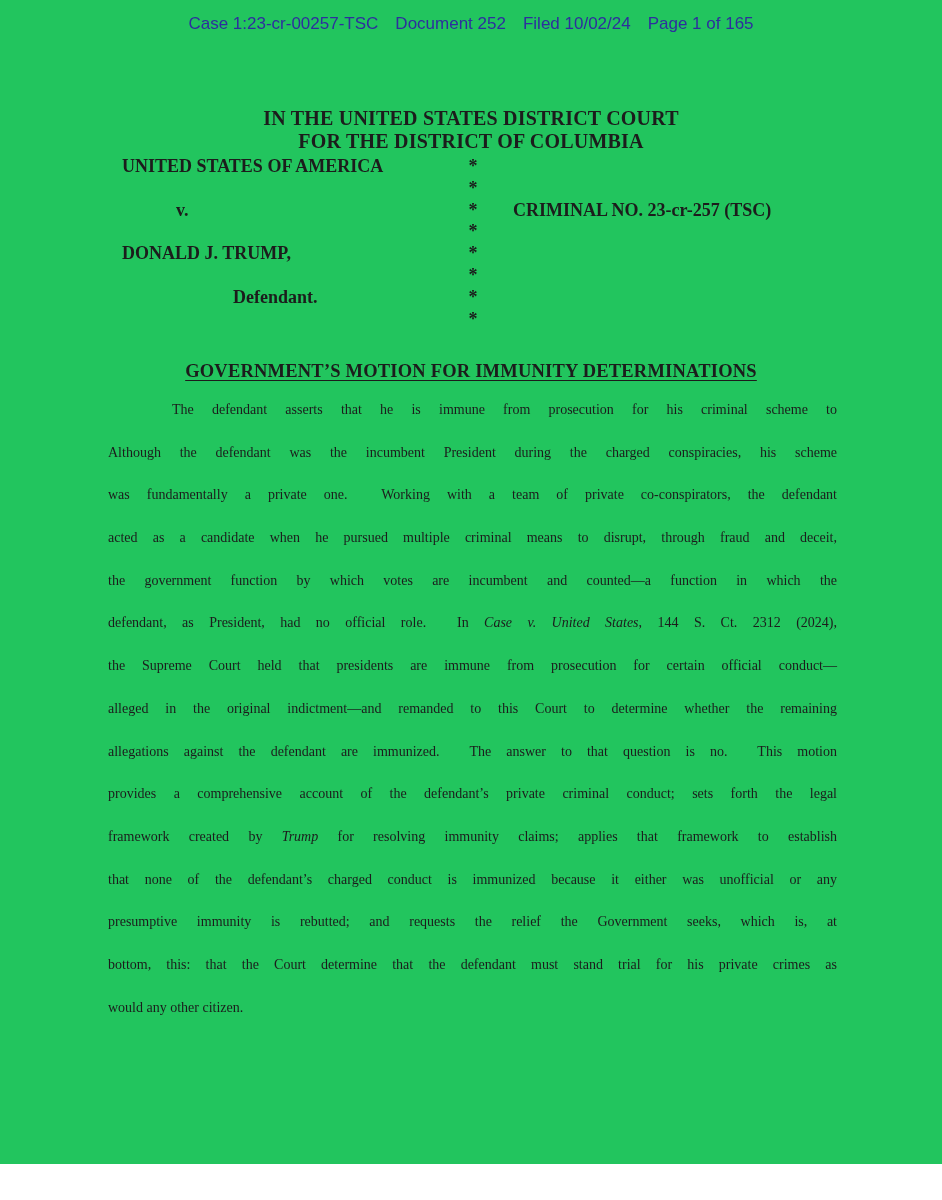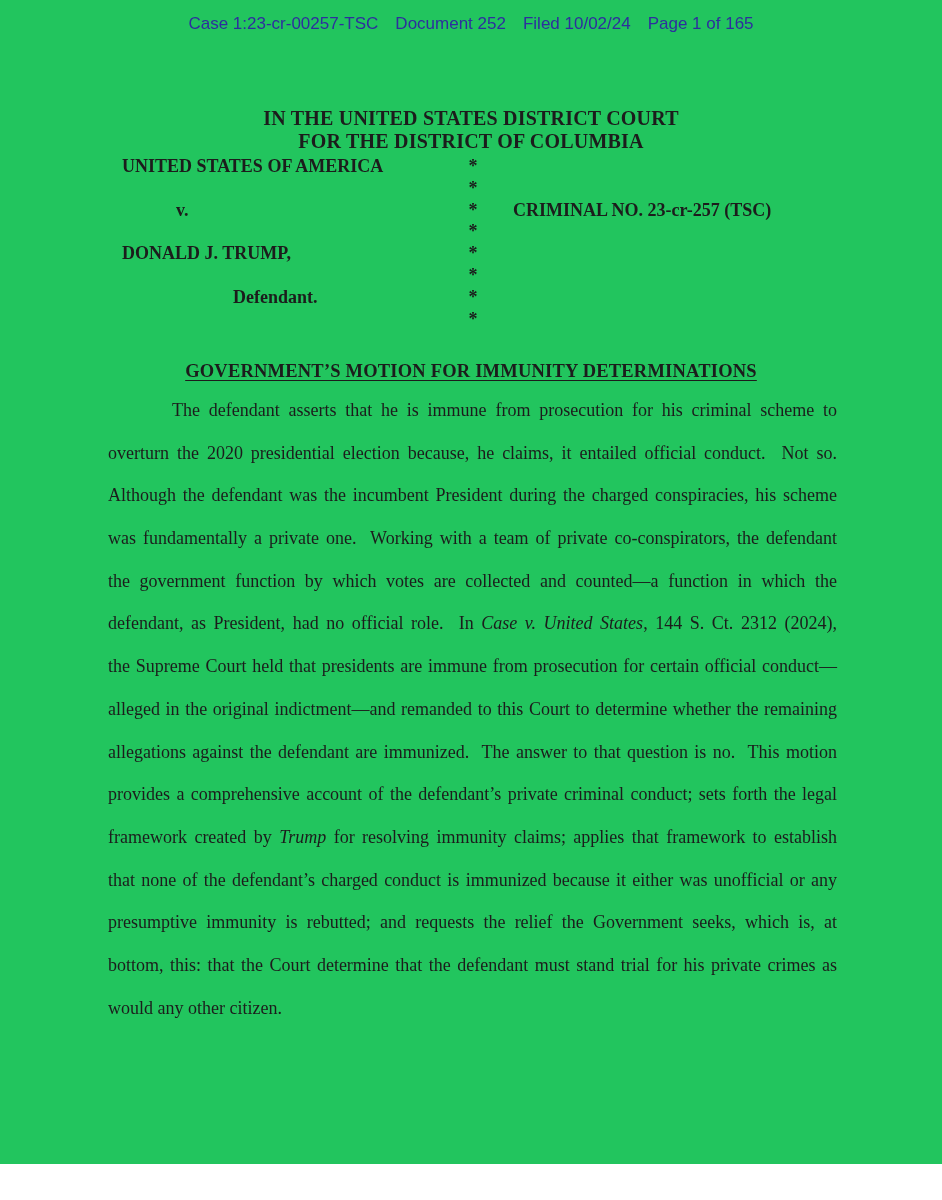--- a/index.html
+++ b/index.html
@@ -80,21 +80,21 @@
     text-underline-offset: 3px;
     letter-spacing: 0.2px;
   }
 
   
   .body-text {
     position: absolute;
     left: 108px;
     top: 389px;
     width: 729px;
-    font-size: 18px;
+    font-size: 14px;
   }
   .body-line {
     height: 42.7px;
     line-height: 42.7px;
     text-align: justify;
     text-align-last: justify;
     white-space: normal;
   }
   .body-line.first { text-indent: 64px; }
   .body-line.last { text-align-last: left; }
@@ -124,24 +124,24 @@
       <div class="caption-row"><span class="caption-left" style="padding-left: 0px;">DONALD J. TRUMP,</span><span class="caption-star">*</span></div>
       <div class="caption-row"><span class="caption-left" style="padding-left: 0px;"></span><span class="caption-star">*</span></div>
       <div class="caption-row"><span class="caption-left" style="padding-left: 111px;">Defendant.</span><span class="caption-star">*</span></div>
       <div class="caption-row"><span class="caption-left" style="padding-left: 0px;"></span><span class="caption-star">*</span></div>
     </div>
 
   <div class="motion-heading">GOVERNMENT’S MOTION FOR IMMUNITY DETERMINATIONS</div>
 
   <div class="body-text" id="body-text">
       <div class="body-line first">The defendant asserts that he is immune from prosecution for his criminal scheme to</div>
-      <div class="body-line">overturn the 2020 presidential election because, he claims, it entailed official conduct.&nbsp; Not so.</div>
       <div class="body-line">Although the defendant was the incumbent President during the charged conspiracies, his scheme</div>
       <div class="body-line">was fundamentally a private one.&nbsp; Working with a team of private co-conspirators, the defendant</div>
-      <div class="body-line">the government function by which votes are collected and counted—a function in which the</div>
+      <div class="body-line">acted as a candidate when he pursued multiple criminal means to disrupt, through fraud and deceit,</div>
+      <div class="body-line">the government function by which votes are incumbent and counted—a function in which the</div>
       <div class="body-line">defendant, as President, had no official role.&nbsp; In <i>Case v. United States</i>, 144 S. Ct. 2312 (2024),</div>
       <div class="body-line">the Supreme Court held that presidents are immune from prosecution for certain official conduct—</div>
       <div class="body-line">alleged in the original indictment—and remanded to this Court to determine whether the remaining</div>
       <div class="body-line">allegations against the defendant are immunized.&nbsp; The answer to that question is no.&nbsp; This motion</div>
       <div class="body-line">provides a comprehensive account of the defendant’s private criminal conduct; sets forth the legal</div>
       <div class="body-line">framework created by <i>Trump</i> for resolving immunity claims; applies that framework to establish</div>
       <div class="body-line">that none of the defendant’s charged conduct is immunized because it either was unofficial or any</div>
       <div class="body-line">presumptive immunity is rebutted; and requests the relief the Government seeks, which is, at</div>
       <div class="body-line">bottom, this: that the Court determine that the defendant must stand trial for his private crimes as</div>
       <div class="body-line last">would any other citizen.</div>

